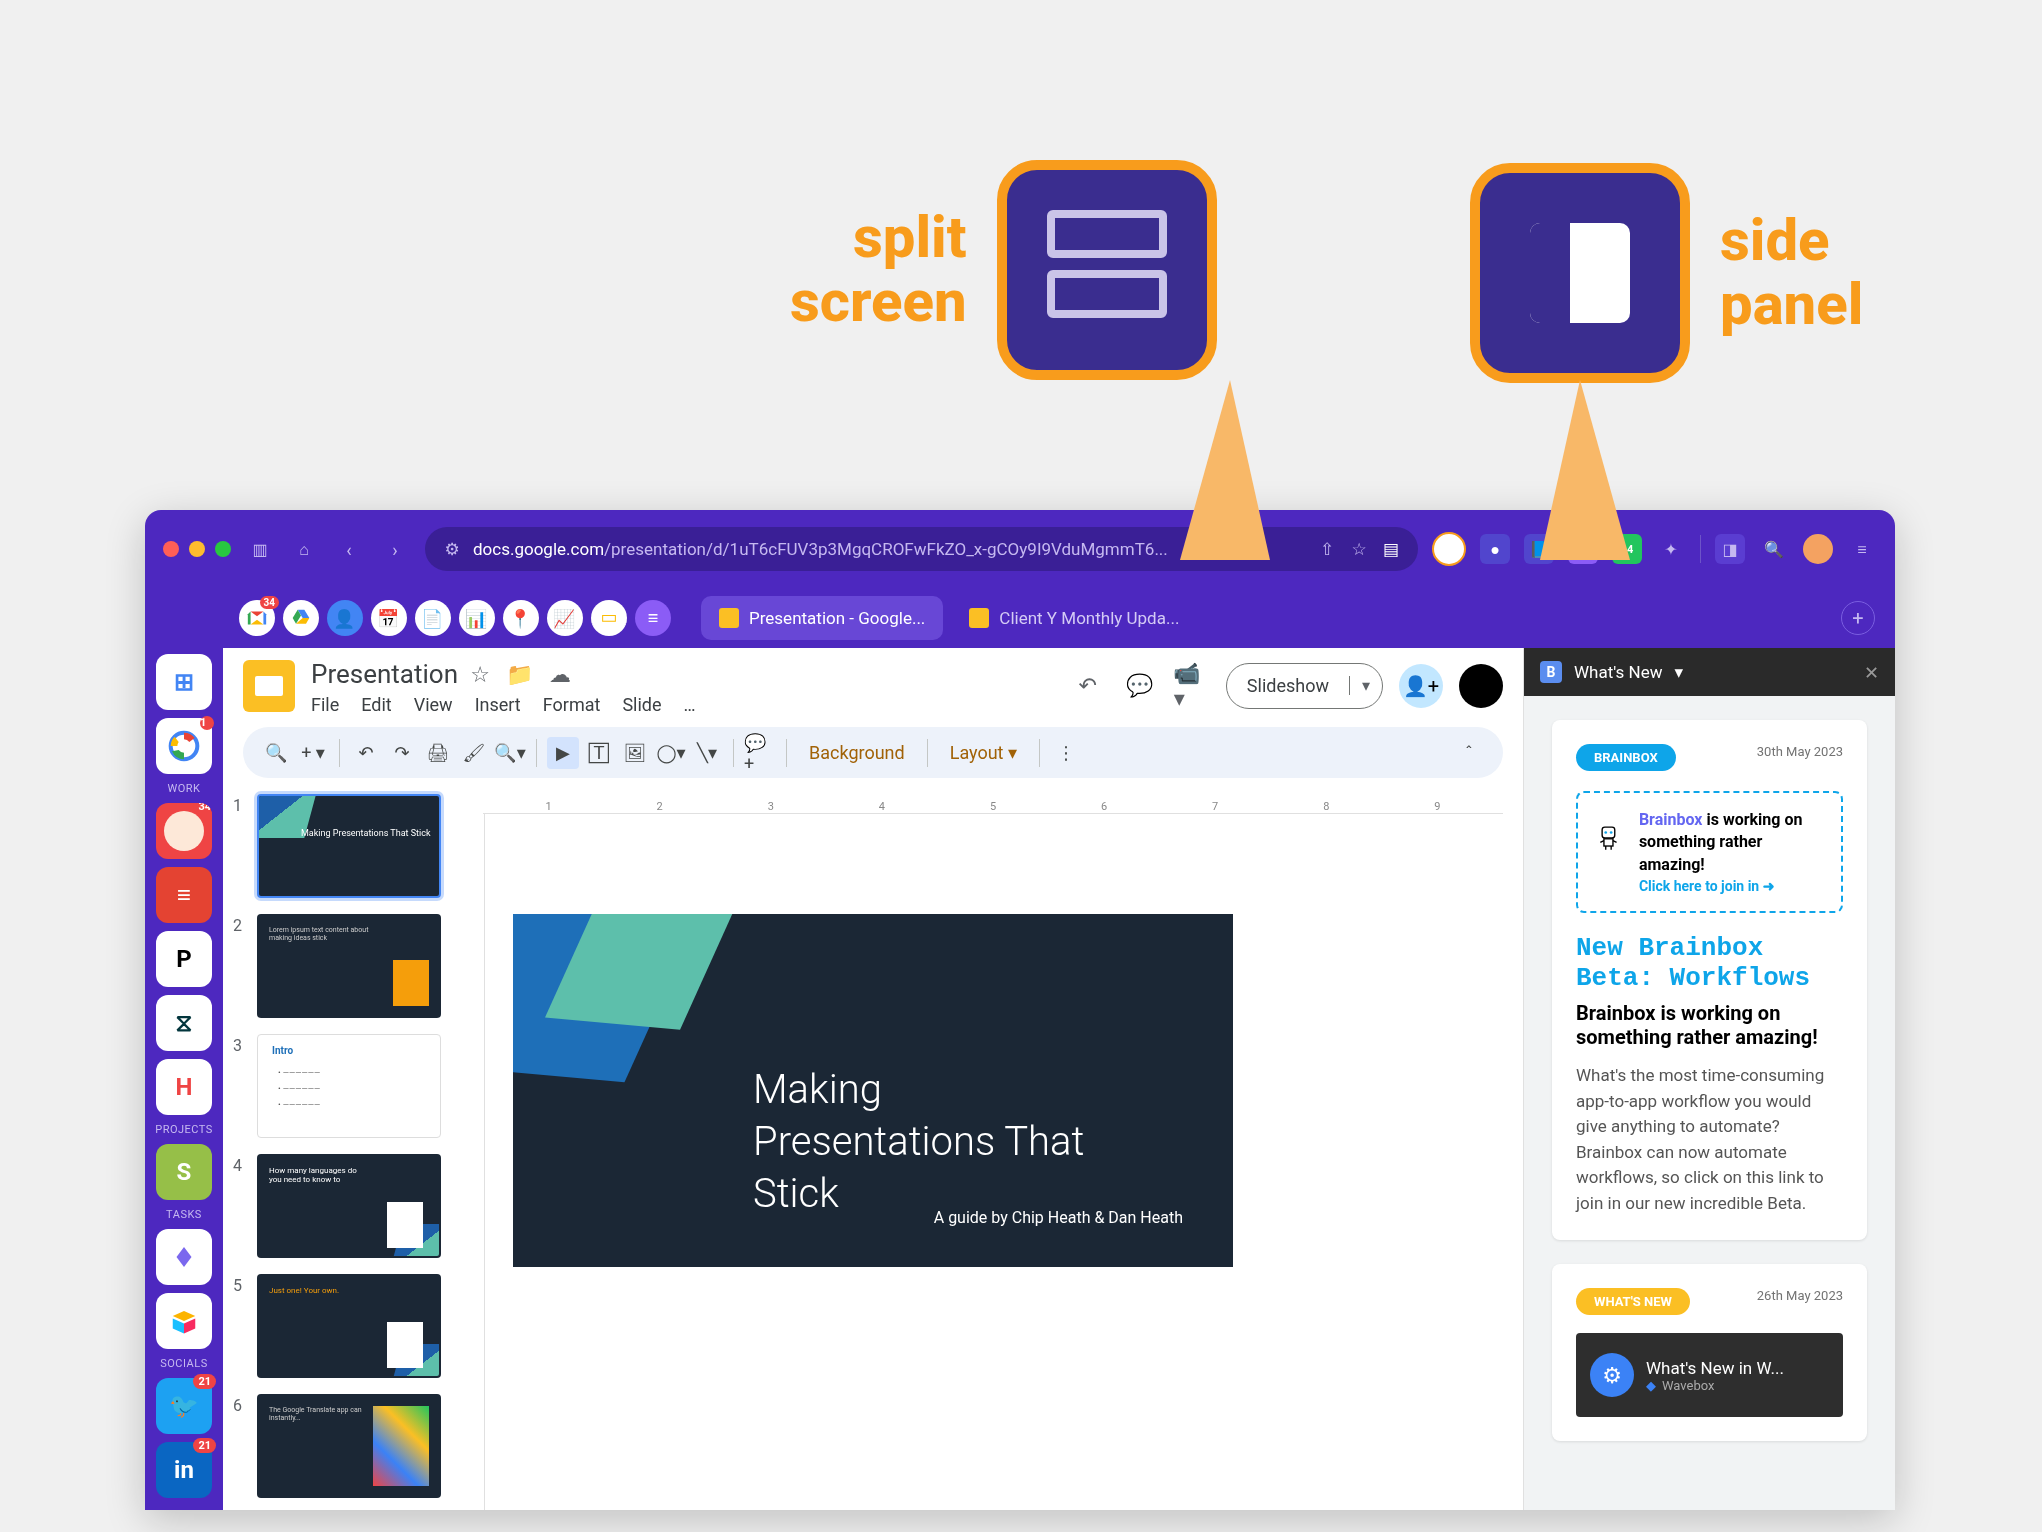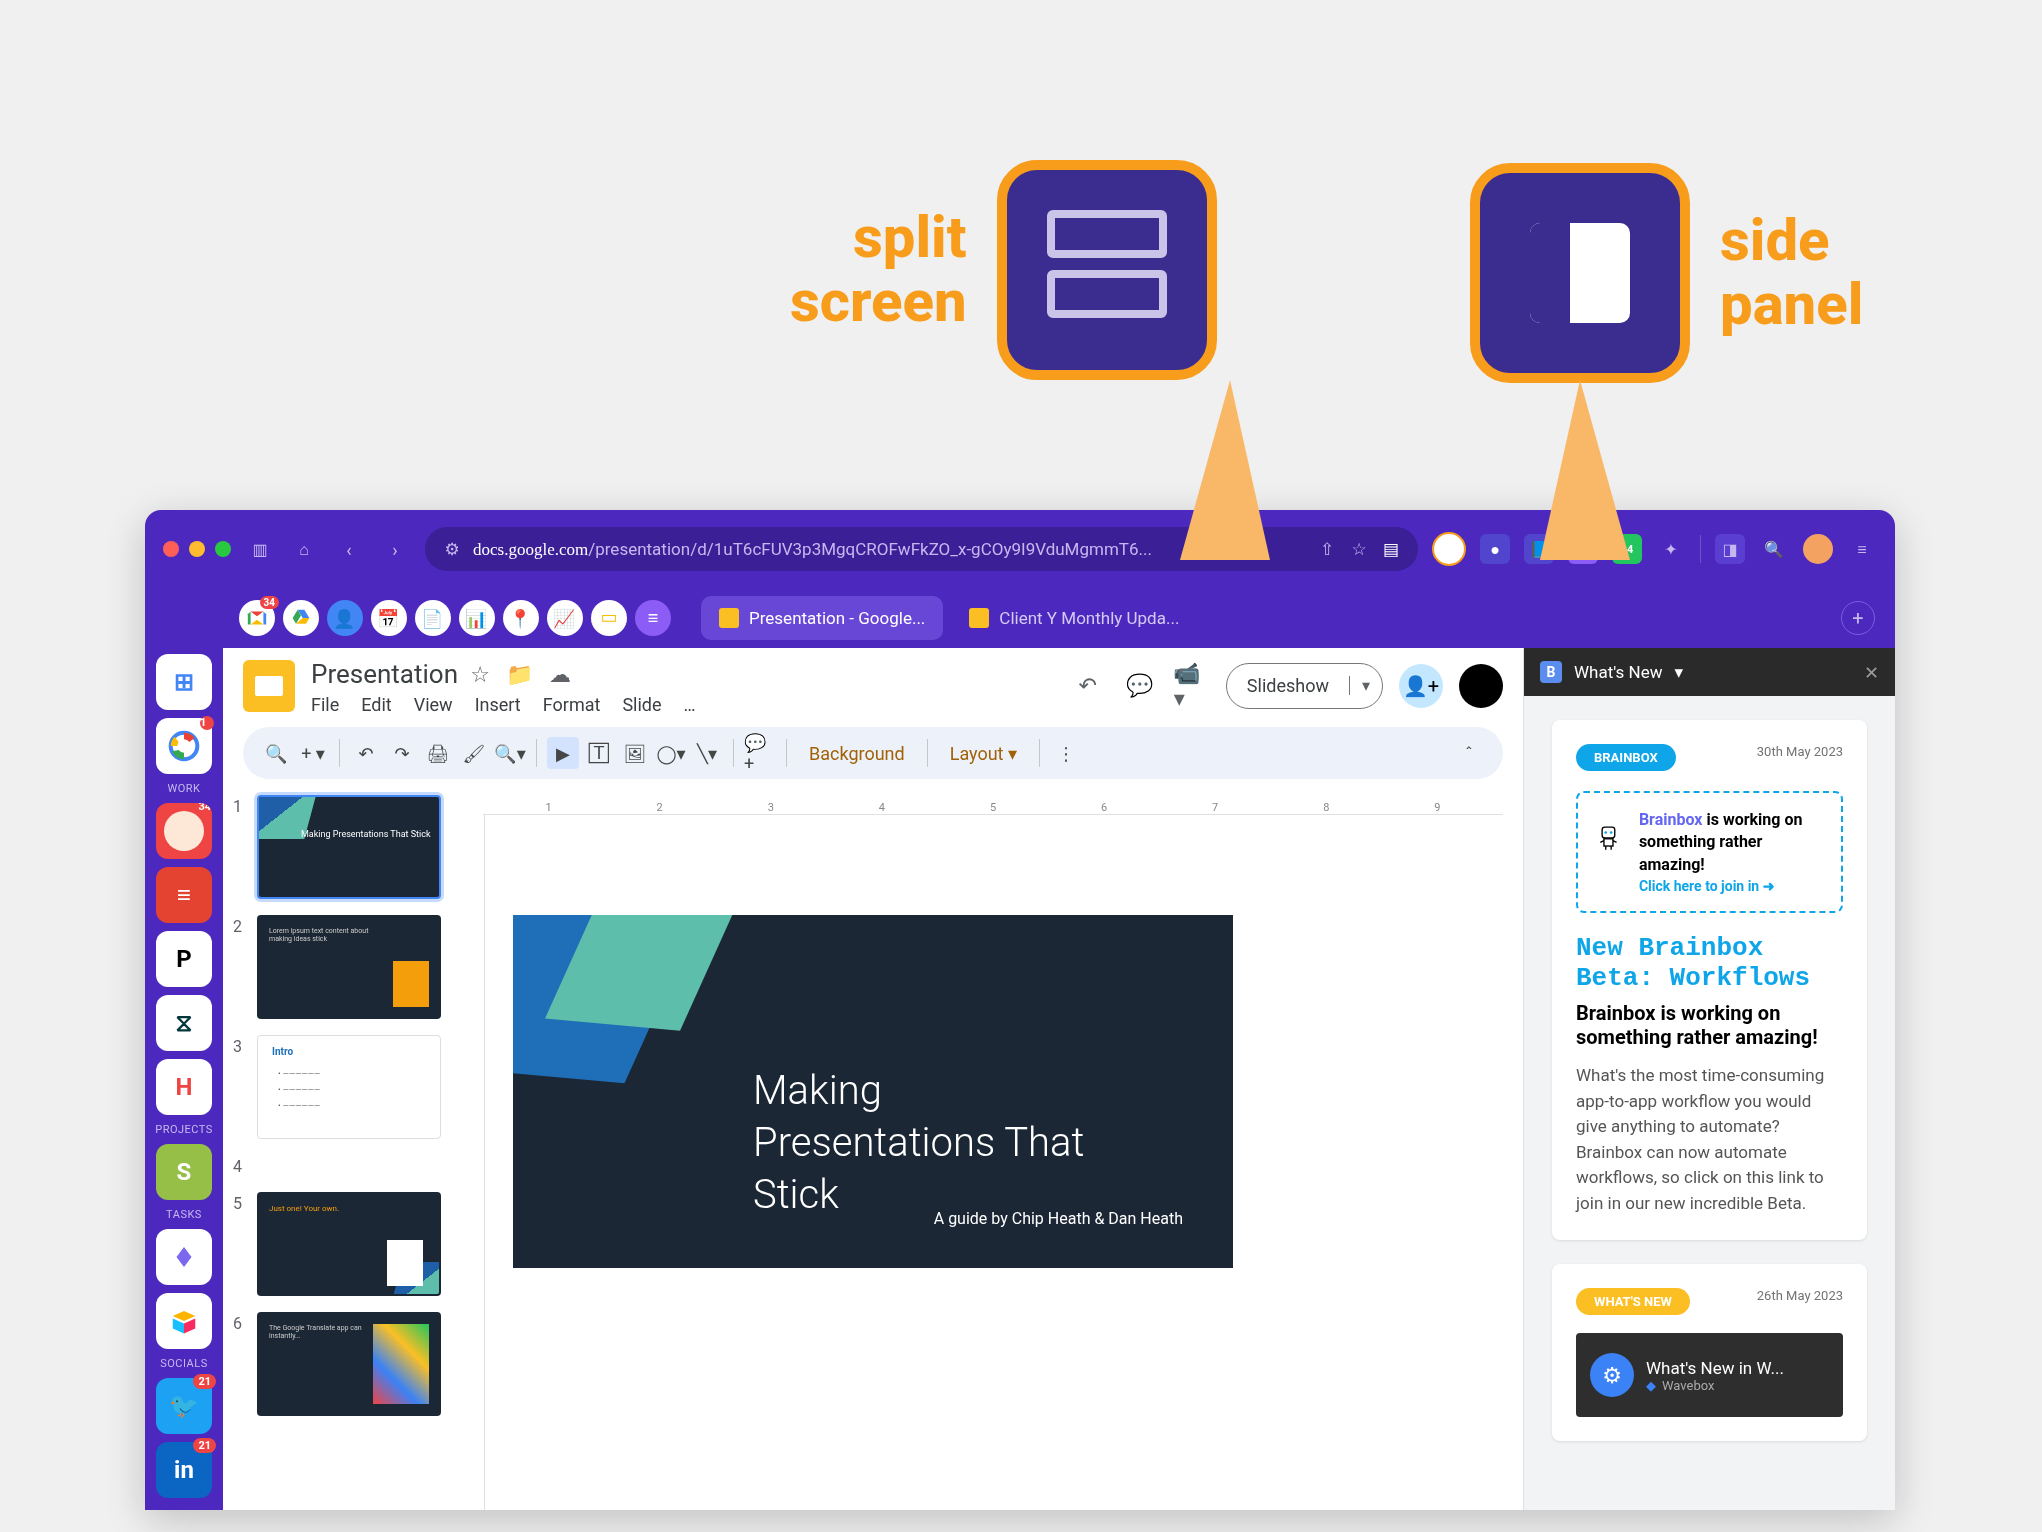--- a/index.html
+++ b/index.html
@@ -23,21 +23,21 @@
 
 .titlebar { height: 78px; display: flex; align-items: center; padding: 0 18px; gap: 14px; }
 .traffic-lights { display: flex; gap: 10px; }
 .tl { width: 16px; height: 16px; border-radius: 50%; }
 .tl.red { background: #ff5f57; } .tl.yellow { background: #febc2e; } .tl.green { background: #28c840; }
 .titlebar-icon { width: 30px; height: 30px; display: flex; align-items: center; justify-content: center; color: #c5b8f0; cursor: pointer; border-radius: 4px; }
 .nav-btn { width: 32px; height: 32px; border-radius: 50%; display: flex; align-items: center; justify-content: center; color: #c5b8f0; font-size: 18px; }
 .addrbar { flex: 1; height: 44px; background: #3a1f96; border-radius: 22px; display: flex; align-items: center; padding: 0 16px; color: #c5b8f0; font-size: 17px; gap: 10px; }
 .addr-icon { width: 22px; height: 22px; display: flex; align-items: center; justify-content: center; }
 .url-text { flex: 1; white-space: nowrap; overflow: hidden; text-overflow: ellipsis; }
-.url-domain { color: #fff; font-family: Liberation Serif, serif; }
+.url-domain { color: #fff; }
 .avatar-small { width: 34px; height: 34px; border-radius: 50%; background: #fff; border: 2px solid #f89c1c; }
 .ext-icon { width: 30px; height: 30px; border-radius: 6px; display: flex; align-items: center; justify-content: center; font-size: 16px; }
 .ext-indigo { background: #5145cd; color: #fff; }
 .ext-purple { background: #8b5cf6; color: #fff; }
 .ext-green { background: #22c55e; color: #fff; font-size: 11px; font-weight: bold; }
 
 .tabs-strip { height: 60px; display: flex; align-items: center; padding-left: 94px; gap: 8px; }
 .mini-icon { width: 36px; height: 36px; border-radius: 50%; display: flex; align-items: center; justify-content: center; font-size: 18px; position: relative; }
 .mini-badge { position: absolute; top: -4px; right: -4px; background: #ef4444; color: #fff; font-size: 10px; border-radius: 8px; padding: 1px 4px; font-weight: bold; }
 .browser-tab { height: 44px; border-radius: 10px; padding: 0 18px; display: flex; align-items: center; gap: 10px; color: #d4cbf5; font-size: 17px; min-width: 200px; }
@@ -348,20 +348,25 @@
           </div>
           <div class="slide-thumb-row">
             <div class="slide-num">3</div>
             <div class="slide-thumb thumb-white">
               <div style="position:absolute;left:14px;top:10px;font-size:10px;color:#1e6fb8;font-weight:bold">Intro</div>
               <div style="position:absolute;left:20px;top:30px;right:20px;font-size:8px;color:#555;line-height:2">• ——————<br>• ——————<br>• ——————</div>
             </div>
           </div>
           <div class="slide-thumb-row">
             <div class="slide-num">4</div>
+            <div class="slide-thumb">
+              <div style="position:absolute;left:10px;top:10px;right:70px;font-size:8px;color:#fff">How many languages do you need to know to</div>
+              <div class="thumb-decor" style="left:auto;right:-8px;top:auto;bottom:-8px;width:50px;height:40px"></div>
+              <div style="position:absolute;right:16px;bottom:8px;width:36px;height:46px;background:#fff"></div>
+            </div>
           </div>
           <div class="slide-thumb-row">
             <div class="slide-num">5</div>
             <div class="slide-thumb">
               <div style="position:absolute;left:10px;top:10px;font-size:8px;color:#f59e0b">Just one! Your own.</div>
               <div class="thumb-decor" style="left:auto;right:-8px;top:auto;bottom:-8px;width:50px;height:40px"></div>
               <div style="position:absolute;right:16px;bottom:8px;width:36px;height:46px;background:#fff"></div>
             </div>
           </div>
           <div class="slide-thumb-row">

